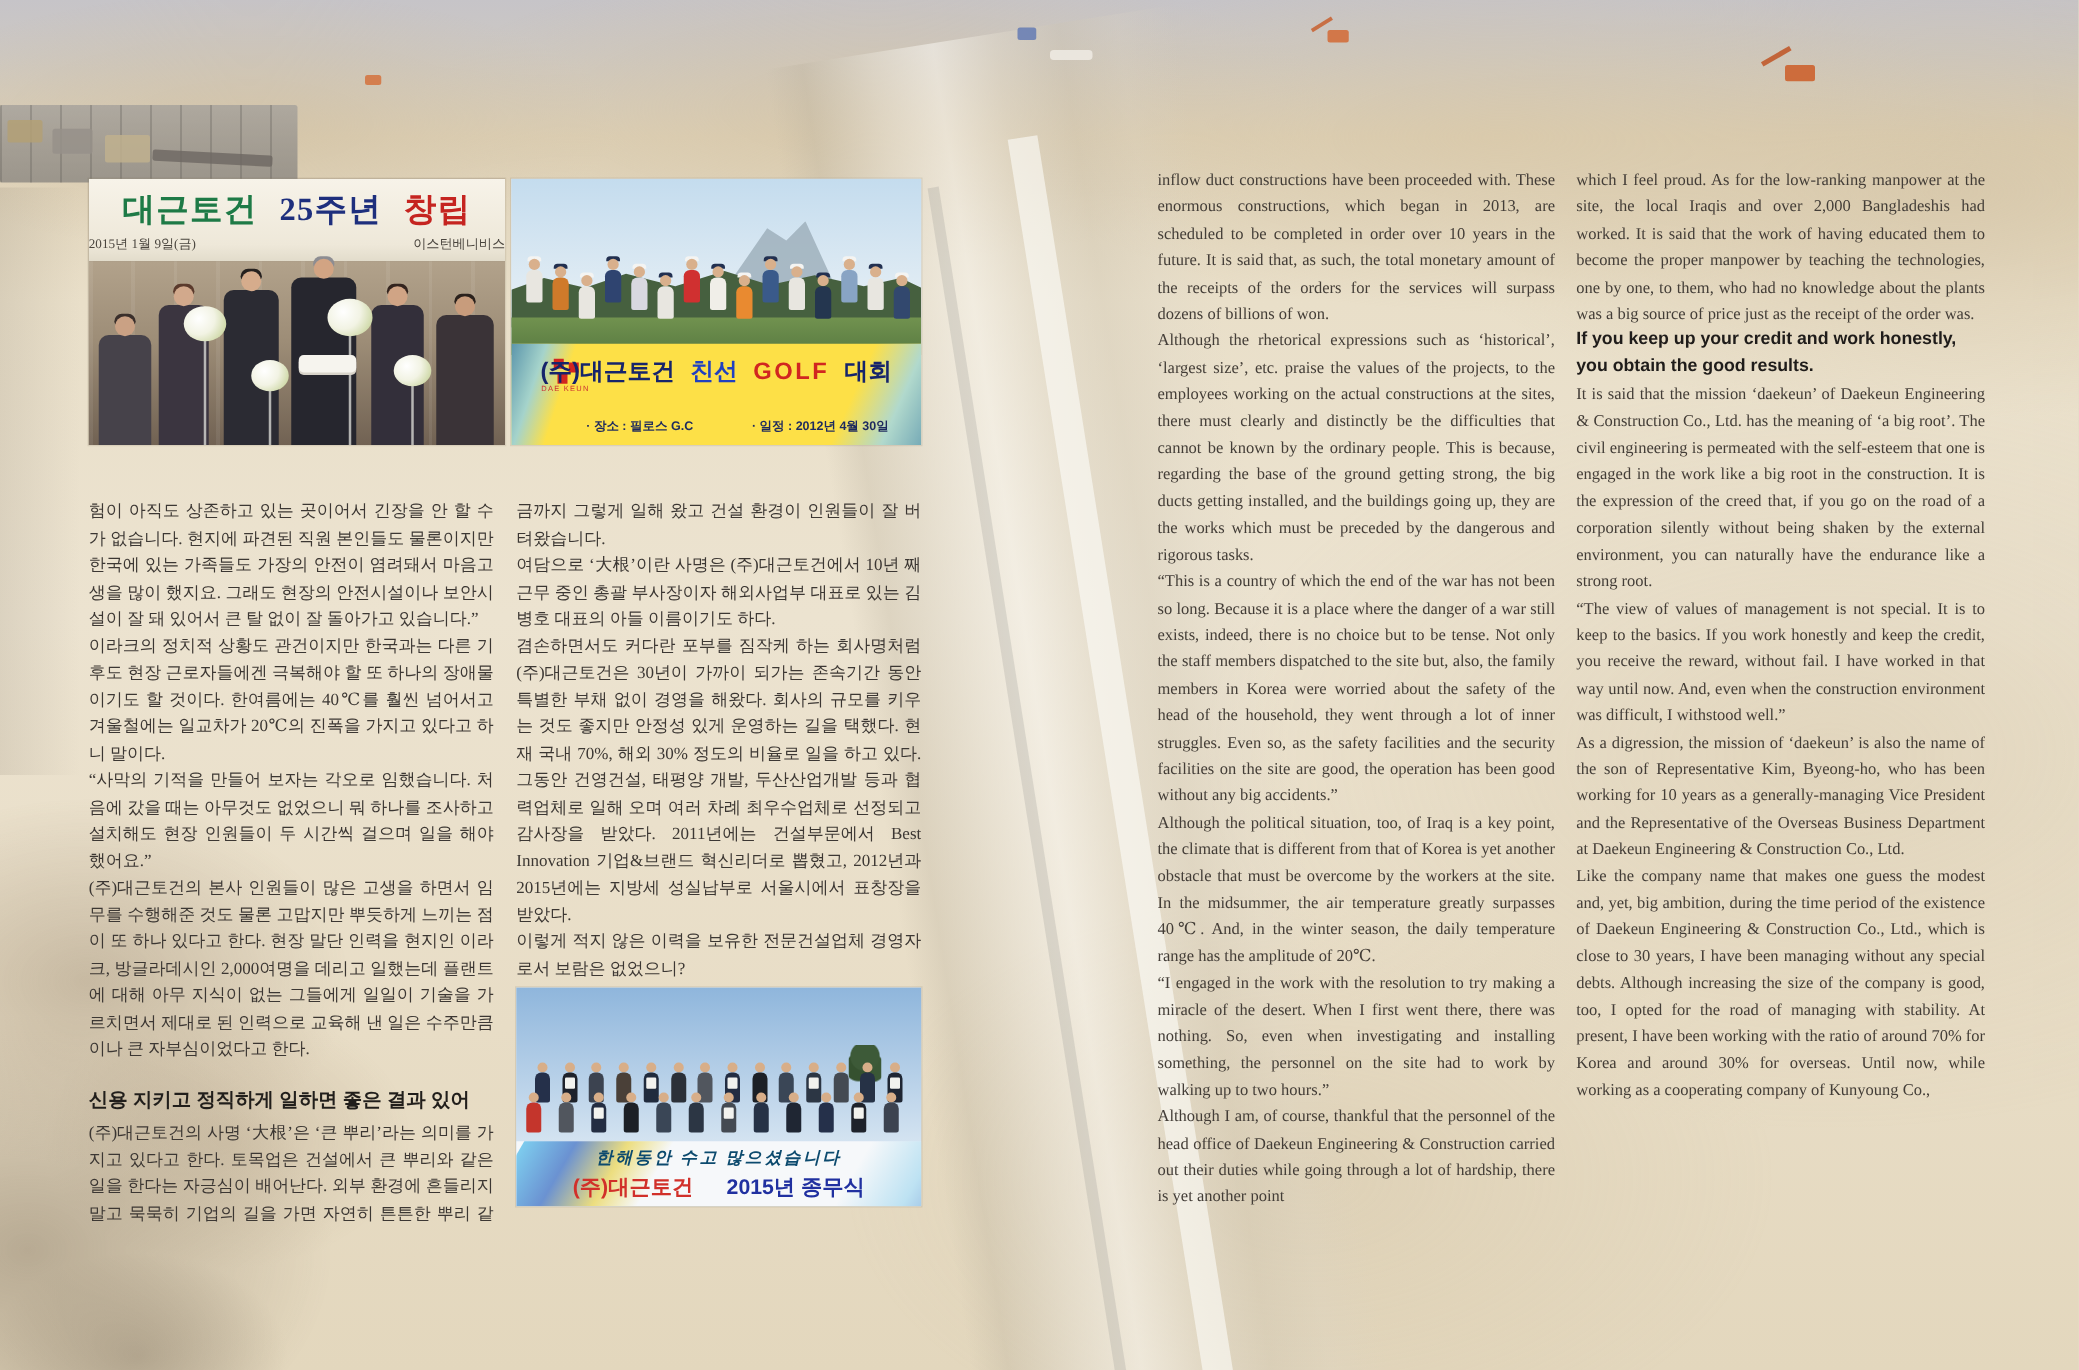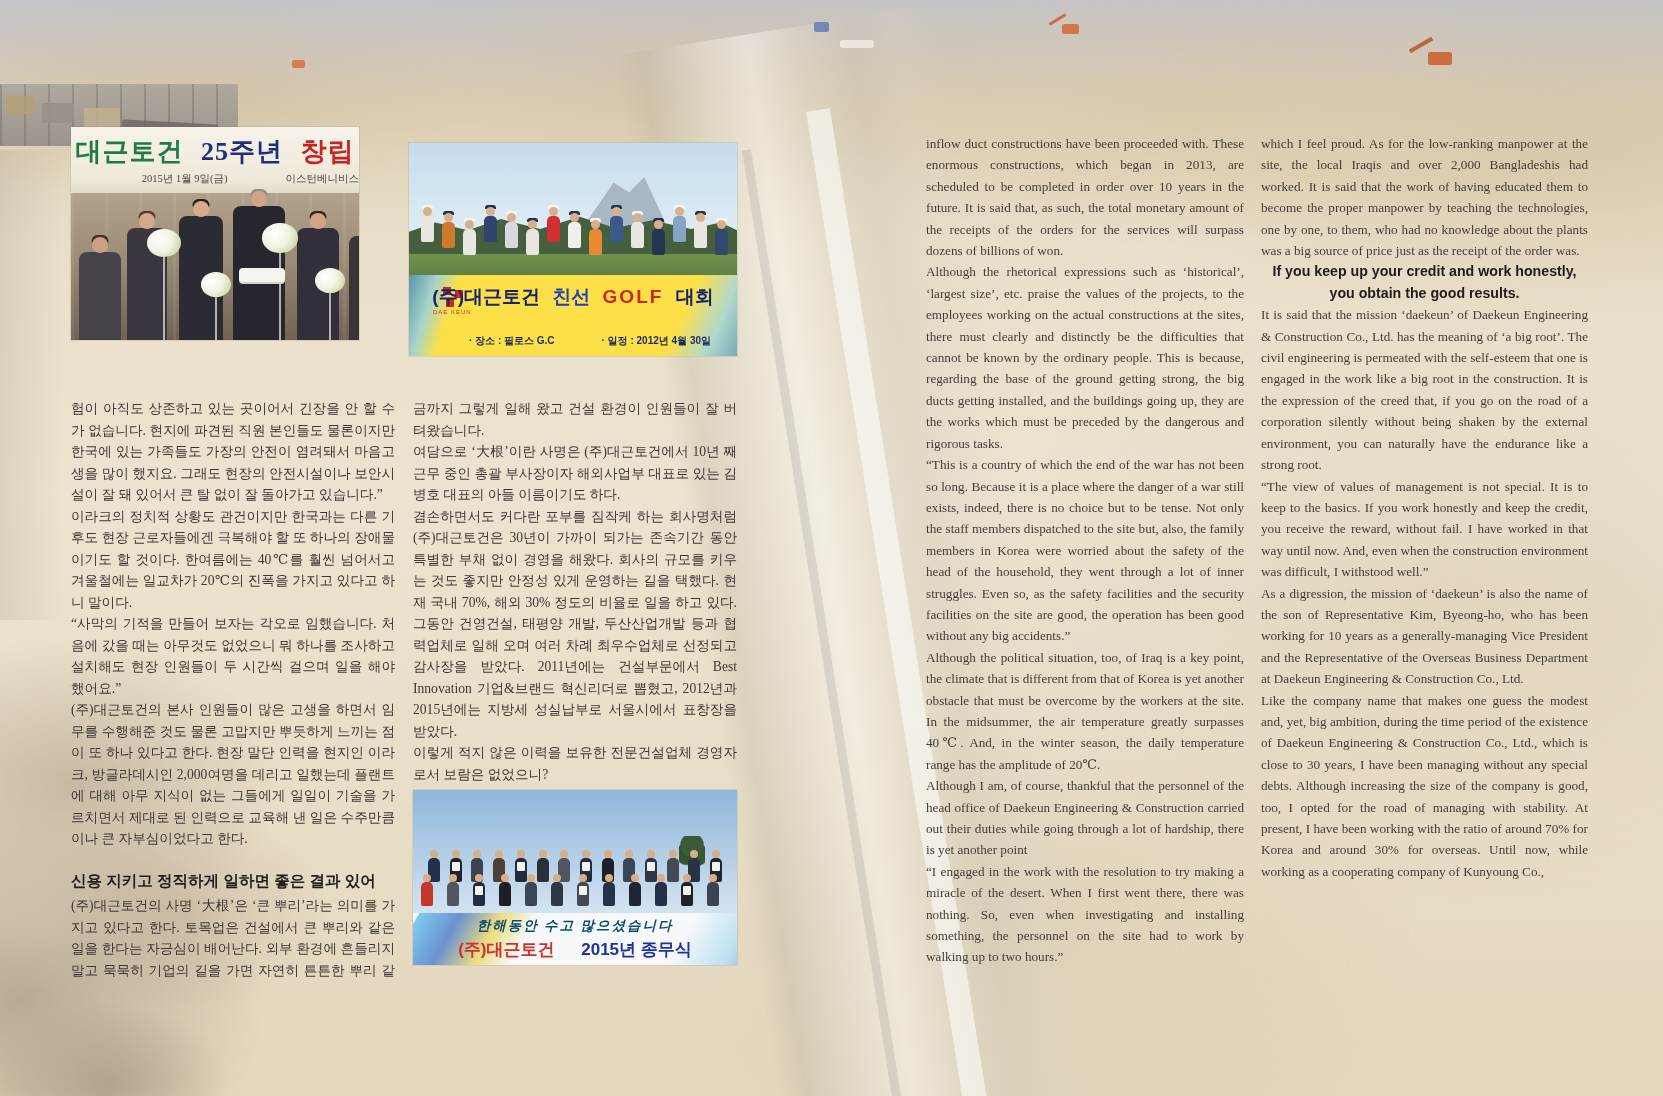--- a/index.html
+++ b/index.html
@@ -48,28 +48,28 @@
   .exc2{left:1428px;top:52px;width:24px;height:13px;background:#cd5d27;opacity:.85;}
   .exc2 .arm{position:absolute;left:-20px;top:-9px;width:26px;height:4px;background:#c05424;transform:rotate(-30deg);}
   .exc3{left:292px;top:60px;width:13px;height:8px;background:#d4662c;opacity:.75;}
   .tarp{left:814px;top:22px;width:15px;height:10px;background:#5570b2;opacity:.75;}
   .debris{left:840px;top:40px;width:34px;height:8px;background:#f1eee7;opacity:.8;border-radius:3px;}
 
   
   figure{margin:0;}
   .photo{position:absolute;overflow:hidden;box-shadow:0 0 0 1px rgba(120,110,90,.15);}
   
-  #photoA{left:71px;top:127px;width:288px;height:213px;background:#8d7f6c;}
+  #photoA{left:71px;top:143px;width:333px;height:213px;background:#8d7f6c;}
   .pa-banner{position:absolute;left:0;top:0;right:0;height:66px;
      background:linear-gradient(180deg,#f7f3e9,#eee8d9 80%,#e2dccb);text-align:center;}
   .pa-title{margin-top:7px;font-weight:bold;font-size:26px;letter-spacing:1px;
      font-family:"Liberation Serif","DejaVu Serif",serif;}
   .pa-title .t-green{color:#1e7a46;} .pa-title .t-blue{color:#1e2f7d;margin-left:10px;}
   .pa-title .t-red{color:#c52420;margin-left:10px;}
-  .pa-sub{margin-top:3px;font-size:10.5px;color:#4a453e;display:flex;justify-content:flex-end;gap:58px;}
+  .pa-sub{margin-top:3px;font-size:10.5px;color:#4a453e;display:flex;justify-content:space-between;gap:58px;}
   .pa-scene{position:absolute;left:0;top:66px;right:0;bottom:0;background:
      repeating-linear-gradient(90deg, rgba(255,255,255,.07) 0 3px, rgba(0,0,0,0) 3px 34px),
      linear-gradient(180deg,#b2a28b 0%,#9c8c76 45%,#716253 100%);}
   .pa-person{position:absolute;bottom:0;border-radius:8px 8px 0 0;}
   .pa-head{position:absolute;left:50%;transform:translateX(-50%);border-radius:50%;width:16px;height:16px;top:-15px;}
   .pa-hair{position:absolute;left:50%;transform:translateX(-50%);border-radius:8px 8px 4px 4px;width:17px;height:9px;top:-17px;}
   .pa-flower{position:absolute;bottom:0;width:2px;background:rgba(215,215,210,.8);}
   .pa-bloom{position:absolute;left:50%;transform:translateX(-50%);border-radius:50%;
      background:radial-gradient(circle at 35% 35%, #ffffff 0%, #f2f3e4 45%, #cfd9a8 80%, #b9c98e 100%);}
   .pa-cake{position:absolute;width:46px;height:14px;background:#f6f4ee;border-radius:4px;box-shadow:0 2px 0 #d8d4ca;}
@@ -131,21 +131,21 @@
   #kcol1{left:71px;top:398px;width:324px;height:580px;}
   #kcol2{left:413px;top:398px;width:324px;height:386px;}
   .kcol p{margin:0;}
   .k-heading{margin:20px 0 4px 0 !important;font-family:"Liberation Sans","DejaVu Sans",sans-serif;
      font-weight:bold;font-size:15.5px;color:#211e1b;text-align:left;}
   .ecol{position:absolute;color:#433d37;font-size:13.2px;line-height:21.4px;text-align:justify;overflow:hidden;}
   #ecol1{left:926px;top:133px;width:318px;height:832px;}
   #ecol2{left:1261px;top:133px;width:327px;height:832px;}
   .ecol p{margin:0;}
   .e-heading{margin:21px 0 0 0;font-family:"Liberation Sans","DejaVu Sans",sans-serif;
-     font-weight:bold;font-size:14.2px;line-height:21.4px;color:#1f1c1a;text-align:center;}
+     font-weight:bold;font-size:14.2px;line-height:21.4px;color:#1f1c1a;text-align:left;}
 </style>
 </head>
 <body>
 
 <div id="stage">
 
   <div class="bg-base"></div>
   <div class="bg-mounds"></div>
   <div class="bg-canal"></div>
   <div class="bg-canal-wall"></div>
@@ -475,22 +475,22 @@
       </div>
     </div>
   </figure>
 
   <div class="ecol" id="ecol1">
     <div>
         <p class="ep">inflow duct constructions have been proceeded with. These enormous constructions, which began in 2013, are scheduled to be completed in order over 10 years in the future.  It is said that, as such, the total monetary amount of the receipts of the orders for the services will surpass dozens of billions of won.</p>
         <p class="ep">Although the rhetorical expressions such as ‘historical’, ‘largest size’, etc. praise the values of the projects, to the employees working on the actual constructions at the sites, there must clearly and distinctly be the difficulties that cannot be known by the ordinary people. This is because, regarding the base of the ground getting strong, the big ducts getting installed, and the buildings going up, they are the works which must be preceded by the dangerous and rigorous tasks.</p>
         <p class="ep">“This is a country of which the end of the war has not been so long. Because it is a place where the danger of a war still exists, indeed, there is no choice but to be tense. Not only the staff members dispatched to the site but, also, the family members in Korea were worried about the safety of the head of the household, they went through a lot of inner struggles. Even so, as the safety facilities and the security facilities on the site are good, the operation has been good without any big accidents.”</p>
         <p class="ep">Although the political situation, too, of Iraq is a key point, the climate that is different from that of Korea is yet another obstacle that must be overcome by the workers at the site. In the midsummer, the air temperature greatly surpasses 40℃.  And, in the winter season, the daily temperature range has the amplitude of 20℃.</p>
+        <p class="ep">“I engaged in the work with the resolution to try making a miracle of the desert. When I first went there, there was nothing. So, even when investigating and installing something, the personnel on the site had to work by walking up to two hours.”</p>
         <p class="ep">Although I am, of course, thankful that the personnel of the head office of Daekeun Engineering &amp; Construction carried out their duties while going through a lot of hardship, there is yet another point</p>
-        <p class="ep">“I engaged in the work with the resolution to try making a miracle of the desert. When I first went there, there was nothing. So, even when investigating and installing something, the personnel on the site had to work by walking up to two hours.”</p>
       </div>
   </div>
 
   <div class="ecol" id="ecol2">
     <div>
         <p class="ep">which I feel proud. As for the low-ranking manpower at the site, the local Iraqis and over 2,000 Bangladeshis had worked. It is said that the work of having educated them to become the proper manpower by teaching the technologies, one by one, to them, who had no knowledge about the plants was a big source of price just as the receipt of the order was.</p>
       </div>
     <p class="e-heading">If you keep up your credit and work honestly, you obtain the good results.</p>
     <div>
         <p class="ep">It is said that the mission ‘daekeun’ of Daekeun Engineering &amp; Construction Co., Ltd. has the meaning of ‘a big root’.  The civil engineering is permeated with the self-esteem that one is engaged in the work like a big root in the construction. It is the expression of the creed that, if you go on the road of a corporation silently without being shaken by the external environment, you can naturally have the endurance like a strong root.</p>

